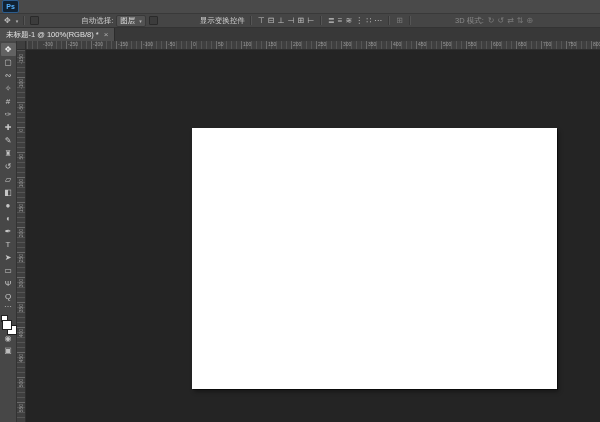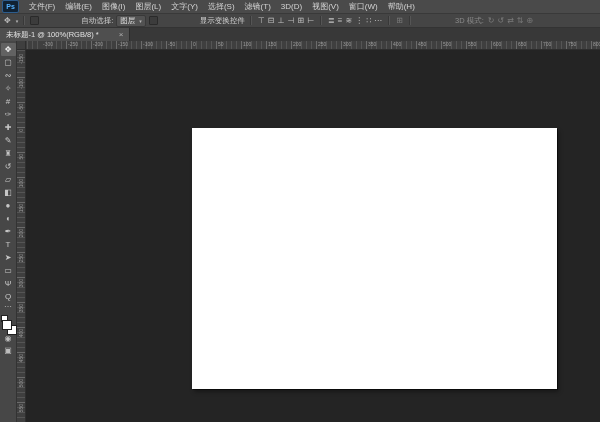--- a/index.html
+++ b/index.html
@@ -24,21 +24,21 @@
   .checkbox{width:7px;height:7px;background:#3c3c3c;border:1px solid #2a2a2a;
             border-radius:1px;display:inline-block;}
   .ob-label{color:#cfcfcf;white-space:nowrap;margin-left:39px;}
   .ob-label.dim{color:#8a8a8a;}
   .dropdown{display:flex;align-items:center;gap:3px;background:#525252;border:1px solid #393939;
             border-radius:2px;height:10px;padding:0 3px;color:#e0e0e0;}
   .icon-group{display:flex;align-items:center;gap:1px;}
   
   .tabbar{position:absolute;left:0;top:28px;right:0;height:13px;background:#383838;
           display:flex;align-items:flex-end;border-bottom:1px solid #2c2c2c;}
-  .doc-tab{height:13px;background:#4f4f4f;display:flex;align-items:center;gap:20px;
+  .doc-tab{height:13px;background:#4f4f4f;display:flex;align-items:center;gap:5px;
            padding:0 6px;font-size:7.5px;color:#e2e2e2;border-right:1px solid #2c2c2c;
            white-space:nowrap;}
   .tab-close{color:#b0b0b0;font-size:8px;line-height:8px;}
   
   .toolbar{position:absolute;left:0;top:41px;width:17px;bottom:0;background:#474747;
            border-right:1px solid #333;display:flex;flex-direction:column;align-items:center;
            padding-top:2px;box-sizing:border-box;}
   .tool{width:15px;height:13px;line-height:13px;text-align:center;font-size:8px;color:#c6c6c6;
         flex:0 0 13px;cursor:default;}
   .tool.selected{background:#626262;border-radius:1px;color:#f2f2f2;}
@@ -75,34 +75,20 @@
   .canvas{position:absolute;left:166px;top:78px;width:365px;height:261px;background:#ffffff;
           box-shadow:1px 1px 0 rgba(0,0,0,.55),2px 3px 4px rgba(0,0,0,.35);}
 </style>
 </head>
 <body>
 
 <div id="app">
 
   <div class="menubar">
     <div class="ps-logo">Ps</div>
-    <div style="display:flex;">
-
-    <div class="menu-item" style="--i: 0;">文件(F)</div>
-        <div class="menu-item" style="--i: 1;">编辑(E)</div>
-        <div class="menu-item" style="--i: 2;">图像(I)</div>
-        <div class="menu-item" style="--i: 3;">图层(L)</div>
-        <div class="menu-item" style="--i: 4;">文字(Y)</div>
-        <div class="menu-item" style="--i: 5;">选择(S)</div>
-        <div class="menu-item" style="--i: 6;">滤镜(T)</div>
-        <div class="menu-item" style="--i: 7;">3D(D)</div>
-        <div class="menu-item" style="--i: 8;">视图(V)</div>
-        <div class="menu-item" style="--i: 9;">窗口(W)</div>
-        <div class="menu-item" style="--i: 10;">帮助(H)</div>
-      </div>
   </div>
 
   <div class="optionsbar">
     <span class="ob-icon">✥</span>
     <span class="caret">▾</span>
     <span class="ob-sep"></span>
     <span class="checkbox"></span>
     <span class="ob-label">自动选择:</span>
     <span class="dropdown">
       <span>图层</span>

